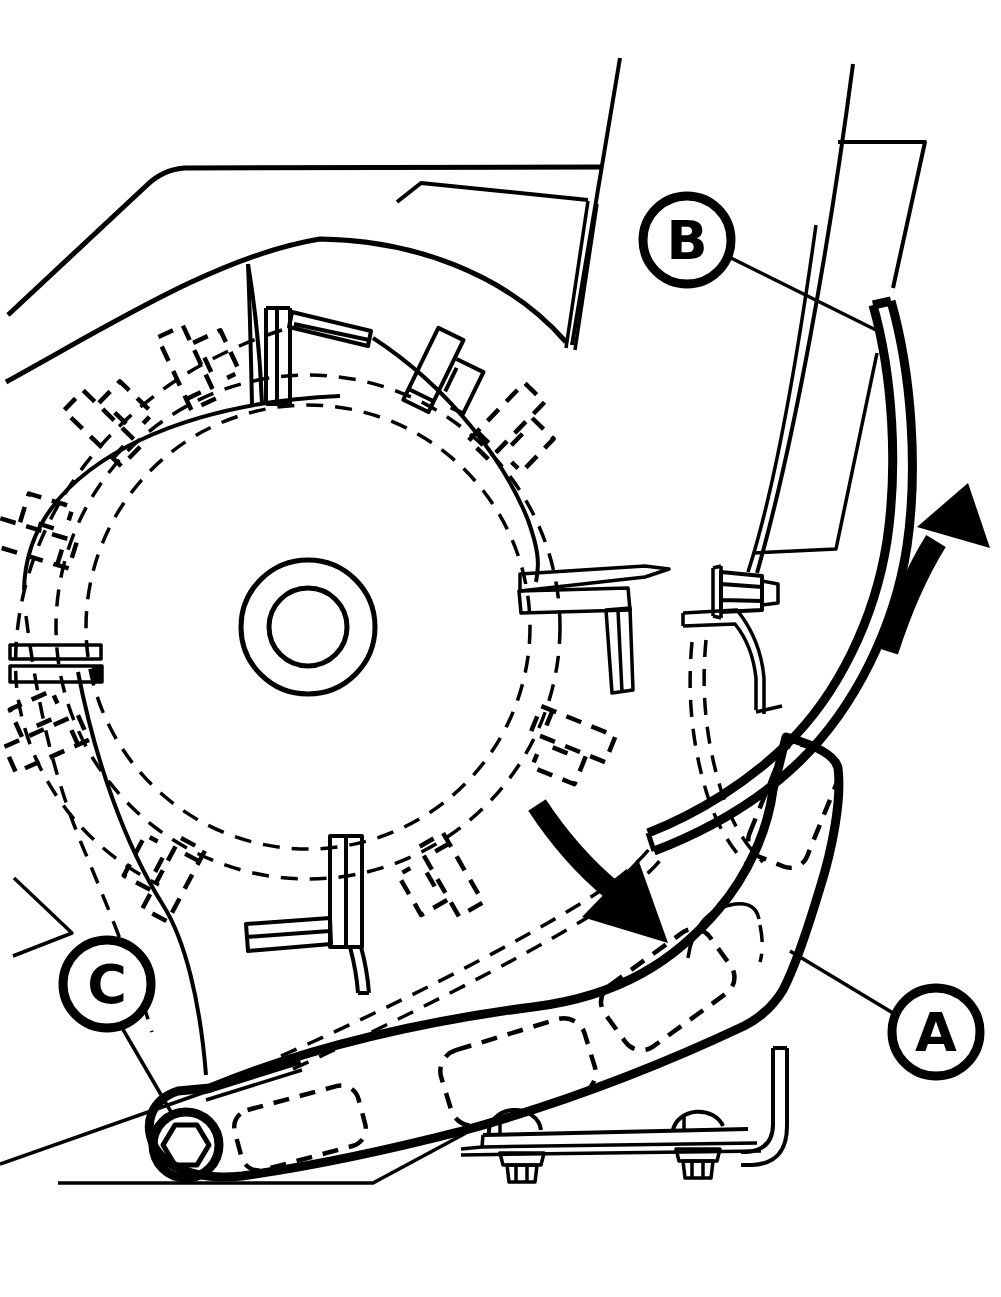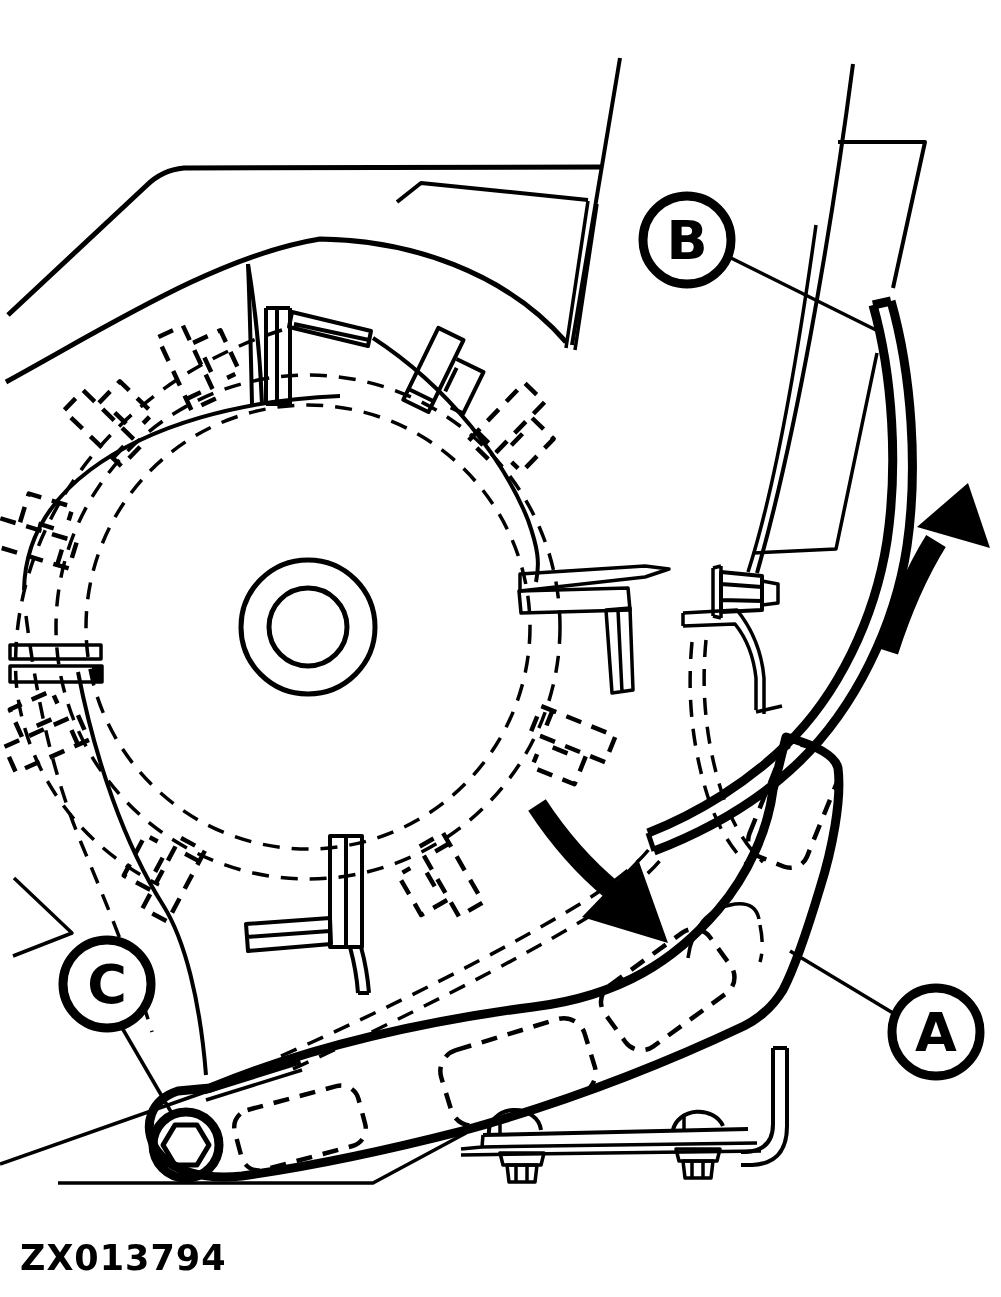--- a/index.html
+++ b/index.html
@@ -221,14 +221,13 @@
           <text x="687" y="259" class="callout-letter">B</text>
         </g>
         <g>
           <line x1="121" y1="1026" x2="174" y2="1117" class="ln"></line>
           <circle cx="107" cy="984" r="44" class="callout-circle"></circle>
           <text x="107" y="1003" class="callout-letter">C</text>
         </g>
       </g>
   </svg>
 
-  <div class="figure-code" style="color: rgb(0, 0, 0);">ZX013794</div>
 </div>
 
 </body></html>

